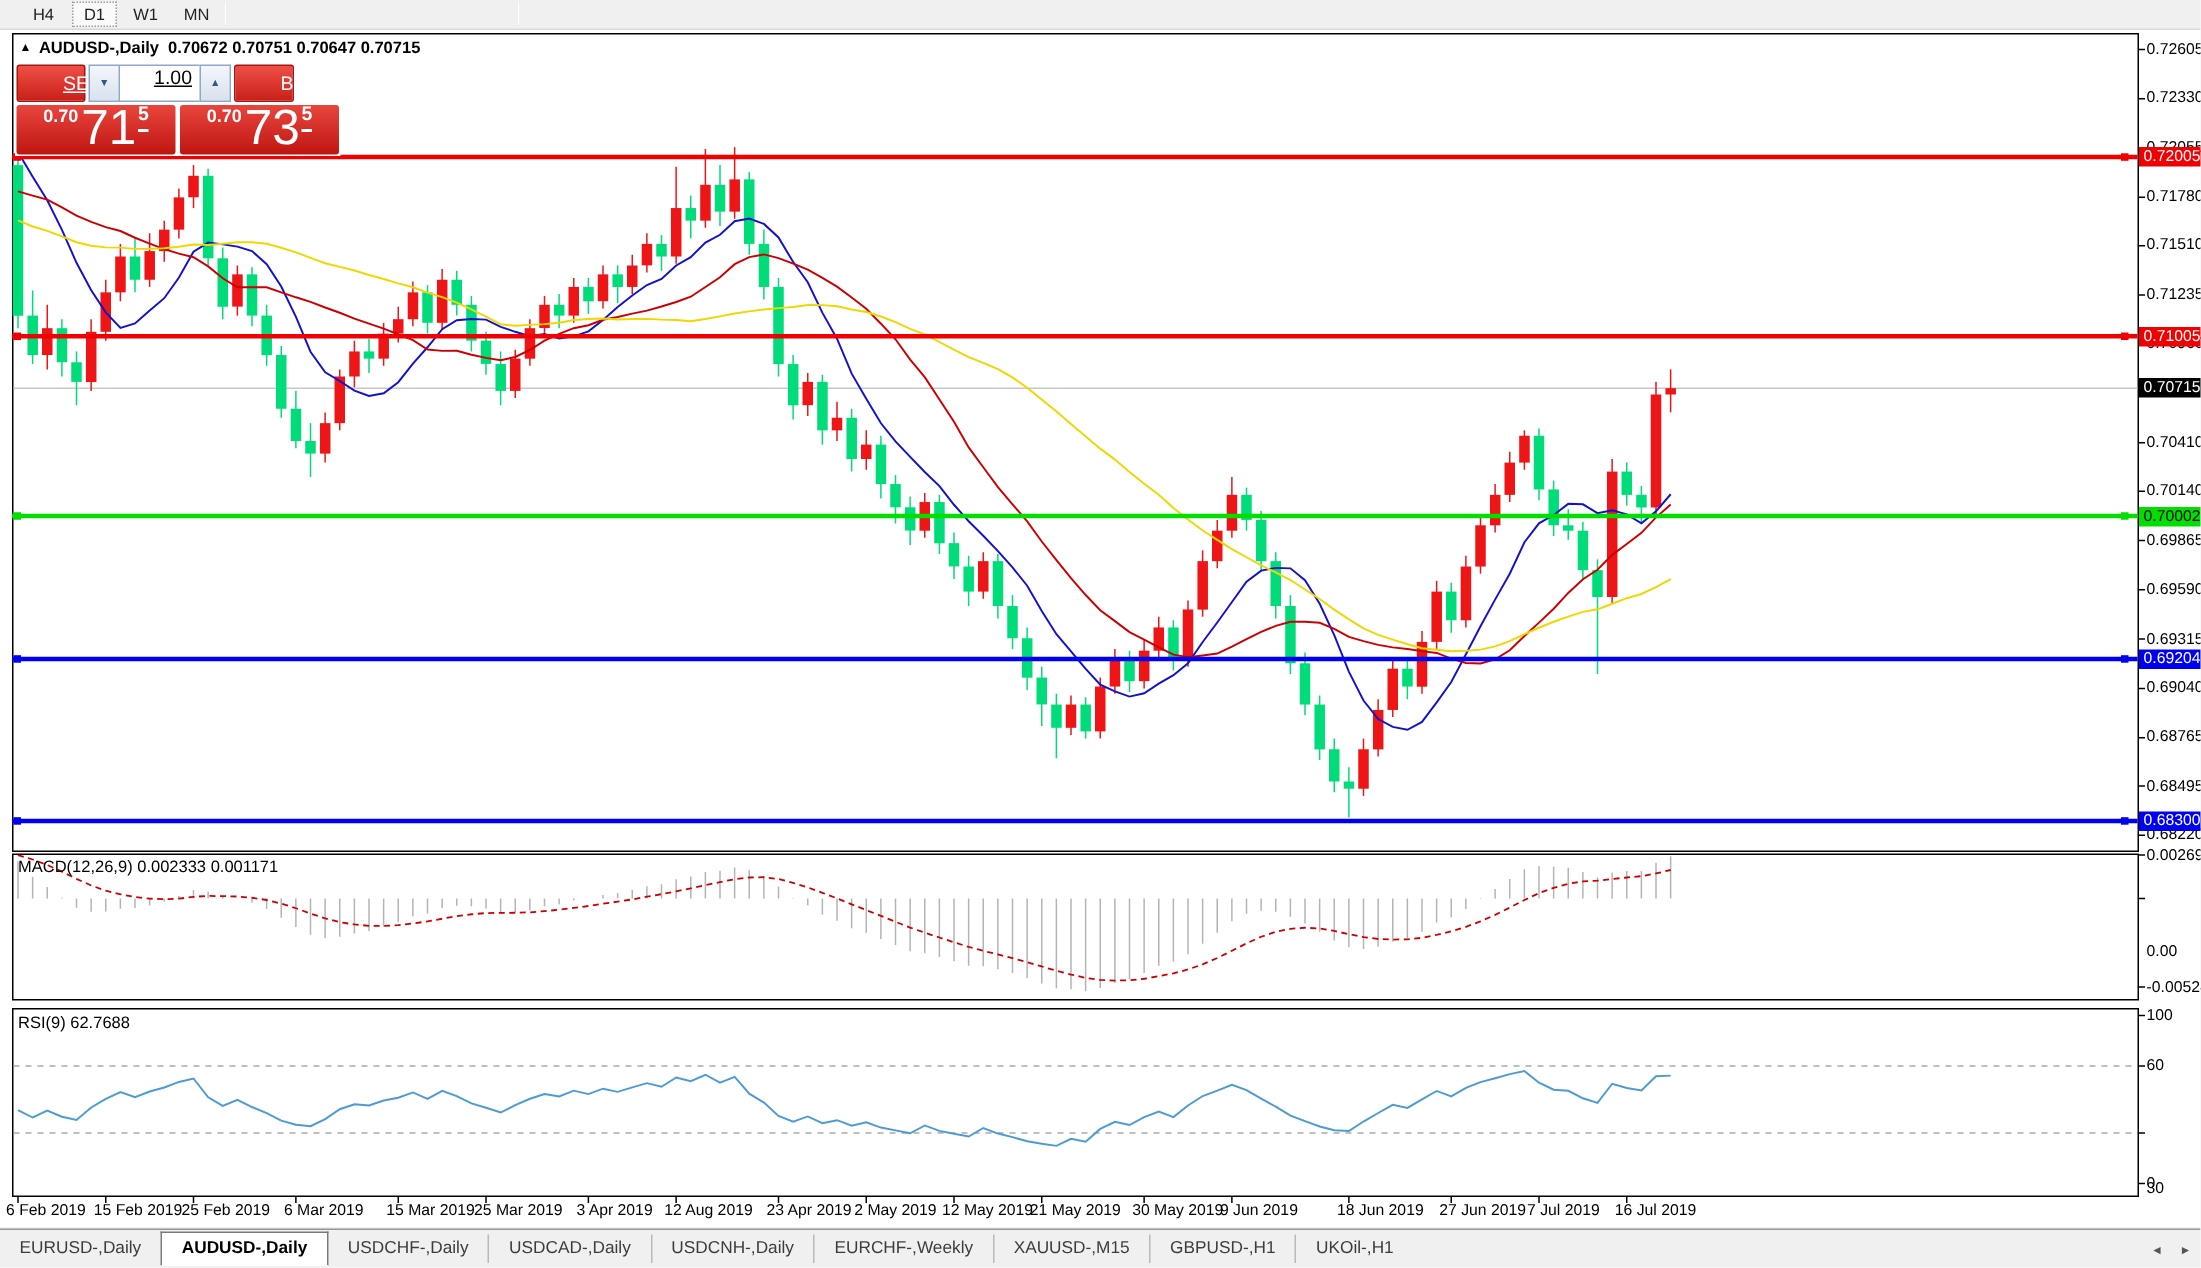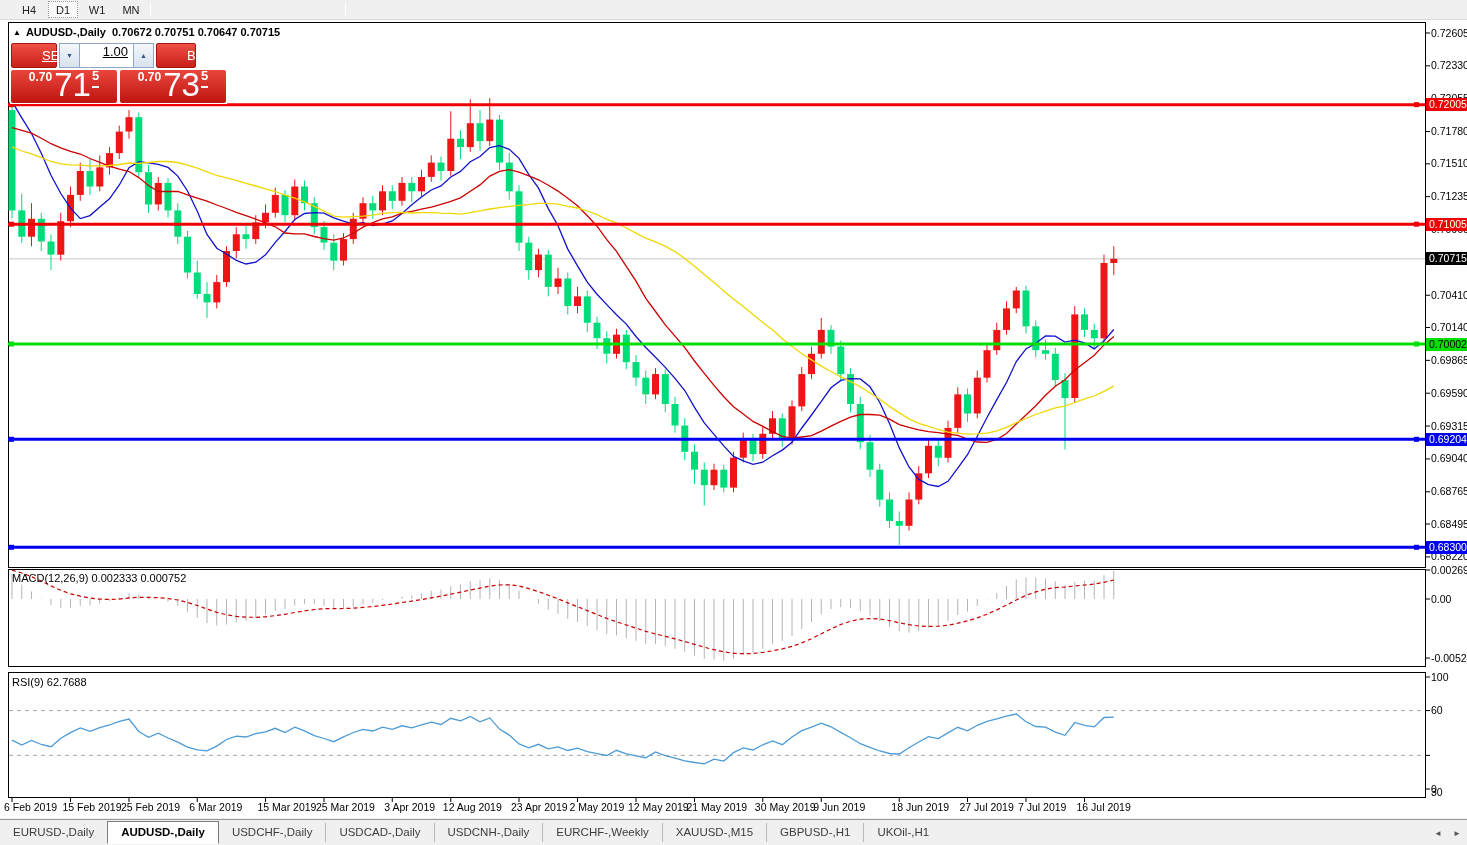--- a/index.html
+++ b/index.html
@@ -523,21 +523,21 @@
     </div>
     <div class="tw-price">
       <span class="pp">0.70</span>
       <span class="pb">73</span>
       <span class="ps">5</span>
     </div>
   </div>
 </div>
 
 <div class="pane-title" id="macd-title">
-  <span>MACD(12,26,9)</span> <span>0.002333 0.000752</span>
+  <span>MACD(12,26,9)</span> <span>0.002333 0.001171</span>
 </div>
 <div class="pane-title" id="rsi-title">
   <span>RSI(9)</span> <span>62.7688</span>
 </div>
 
 <div id="labels-layer">
     <div class="axis-label" style="top:26.5px">0.72605</div>
     <div class="axis-label" style="top:59.3px">0.72330</div>
     <div class="axis-label" style="top:92.2px">0.72055</div>
     <div class="axis-label" style="top:125.1px">0.71780</div>
@@ -553,42 +553,42 @@
     <div class="axis-label" style="top:485.3px">0.68765</div>
     <div class="axis-label" style="top:517.5px">0.68495</div>
     <div class="axis-label" style="top:550.4px">0.68220</div>
     <div class="axis-badge" style="top:98.2px;background:#F00000;color:#FFFFFF">0.72005</div>
     <div class="axis-badge" style="top:217.7px;background:#F00000;color:#FFFFFF">0.71005</div>
     <div class="axis-badge" style="top:252.3px;background:#000000;color:#FFFFFF">0.70715</div>
     <div class="axis-badge" style="top:337.5px;background:#00DF00;color:#000000">0.70002</div>
     <div class="axis-badge" style="top:432.8px;background:#0000F0;color:#FFFFFF">0.69204</div>
     <div class="axis-badge" style="top:540.8px;background:#0000F0;color:#FFFFFF">0.68300</div>
     <div class="axis-label" style="top:563.5px">0.002694</div>
-    <div class="axis-label" style="top:593px">0.00</div>
+    <div class="axis-label" style="top:628px">0.00</div>
     <div class="axis-label" style="top:651.5px">-0.005242</div>
     <div class="axis-label" style="top:670.5px">100</div>
     <div class="axis-label" style="top:704.1px">60</div>
     <div class="axis-label" style="top:786px">30</div>
     <div class="axis-label" style="top:782.5px">0</div>
     <div class="date-label" style="left:4.0px">6 Feb 2019</div>
     <div class="date-label" style="left:62.5px">15 Feb 2019</div>
     <div class="date-label" style="left:121.0px">25 Feb 2019</div>
     <div class="date-label" style="left:189.3px">6 Mar 2019</div>
     <div class="date-label" style="left:257.5px">15 Mar 2019</div>
     <div class="date-label" style="left:316.0px">25 Mar 2019</div>
     <div class="date-label" style="left:384.3px">3 Apr 2019</div>
     <div class="date-label" style="left:442.8px">12 Aug 2019</div>
     <div class="date-label" style="left:511.0px">23 Apr 2019</div>
     <div class="date-label" style="left:569.5px">2 May 2019</div>
     <div class="date-label" style="left:628.0px">12 May 2019</div>
     <div class="date-label" style="left:686.5px">21 May 2019</div>
     <div class="date-label" style="left:754.8px">30 May 2019</div>
     <div class="date-label" style="left:813.3px">9 Jun 2019</div>
     <div class="date-label" style="left:891.3px">18 Jun 2019</div>
-    <div class="date-label" style="left:959.5px">27 Jul 2019</div>
+    <div class="date-label" style="left:959.5px">27 Jun 2019</div>
     <div class="date-label" style="left:1018.0px">7 Jul 2019</div>
     <div class="date-label" style="left:1076.5px">16 Jul 2019</div>
   </div>
 
 <div class="tabbar" id="tabbar">
   <div class="scroll-btn" style="left:1430px"><span>◄</span></div>
   <div class="scroll-btn" style="left:1449px"><span>►</span></div>
 <div class="tab">EURUSD-,Daily</div>
     <div class="tab active">AUDUSD-,Daily</div>
     <div class="tab">USDCHF-,Daily</div>

